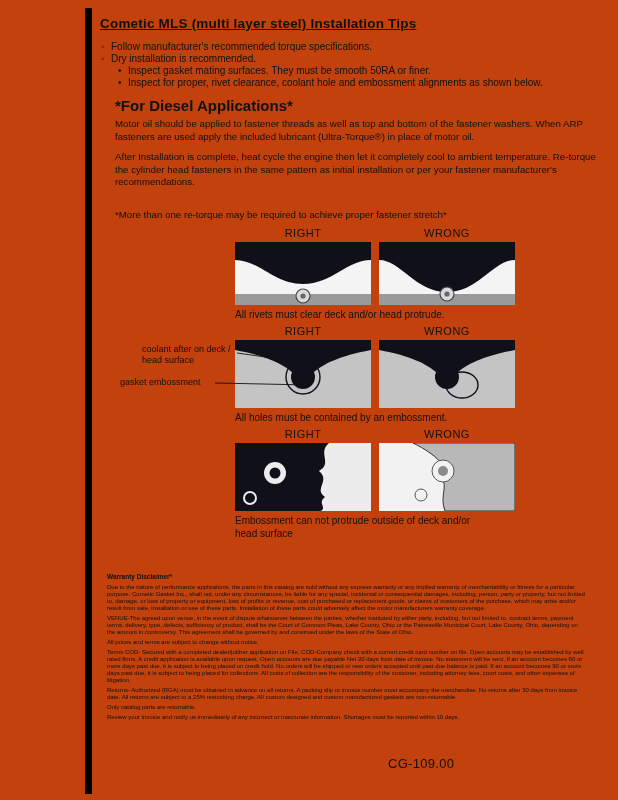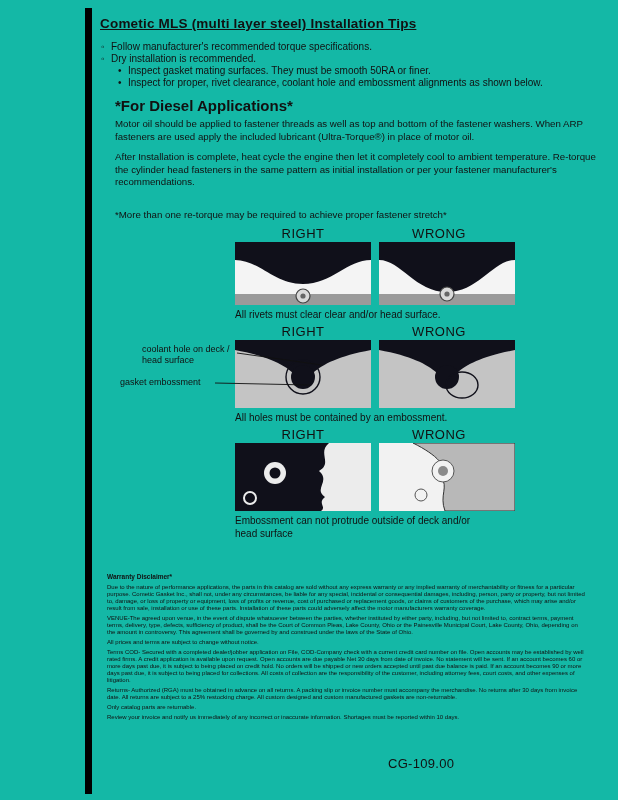--- a/index.html
+++ b/index.html
@@ -4,38 +4,38 @@
 <style>
   * { margin:0; padding:0; box-sizing:border-box; }
   html,body { width:618px; height:800px; }
   body {
     background:#ffffff;
     font-family:"Liberation Sans", sans-serif;
     color:#111;
     position:relative;
     overflow:hidden;
   }
-  .page { position:absolute; inset:0; background:#14b8a6; }
+  .page { position:absolute; inset:0; background:#c2410c; }
   .spine { position:absolute; left:85px; top:8px; width:7px; height:786px; background:#000; }
 
   .flow { position:absolute; left:100px; top:16px; width:500px; }
   .title { font-size:13.5px; font-weight:bold; text-decoration:underline; margin-bottom:10px; letter-spacing:0.2px; }
 
   .b1, .b2 { position:relative; padding-left:11px; font-size:10px; line-height:12px; white-space:nowrap; }
   .b1::before { content:"◦"; position:absolute; left:1px; top:0; }
   .b2 { margin-left:17px; }
   .b2::before { content:"•"; position:absolute; left:1px; top:0; }
 
   .diesel { padding-left:15px; margin-top:10px; }
   .diesel-heading { font-size:15px; font-weight:bold; line-height:13px; margin-bottom:6px; }
   .para { font-size:9.7px; line-height:12.5px; width:490px; margin-bottom:8px; }
   .note { font-size:9.7px; line-height:12px;margin-top:20px; }
 
   .diagram-block { position:absolute; left:235px; width:280px; }
-  .label-row { display:flex; gap:0; font-size:13px; line-height:13px; letter-spacing:0.5px; }
+  .label-row { display:flex; gap:8px; font-size:11px; line-height:13px; letter-spacing:0.5px; }
   .label-row span { width:136px; text-align:center; }
   .panels { display:flex; gap:8px; margin-top:2px; }
   .panels svg { display:block; }
   .caption { font-size:10px; line-height:12.5px; margin-top:4px; width:250px; }
 
   .callout { position:absolute; font-size:9px; line-height:11px; }
   #callout-coolant { left:142px; top:344px; width:95px; }
   #callout-emboss  { left:120px; top:377px; white-space:nowrap; }
   #callout-lines { position:absolute; left:215px; top:344px; width:110px; height:50px; overflow:visible; pointer-events:none; }
 
@@ -81,21 +81,21 @@
         <circle cx="68" cy="54" r="2.6" fill="#666"></circle>
       </svg>
       <svg width="136" height="63" viewBox="0 0 136 63">
         <rect x="0" y="0" width="136" height="63" fill="#f4f4f4"></rect>
         <path d="M0,0 H136 V18 C114,18 100,50 68,50 C36,50 22,18 0,18 Z" fill="#10101a"></path>
         <rect x="0" y="52" width="136" height="11" fill="#9a9a9a"></rect>
         <circle cx="68" cy="52" r="7" fill="#d9d9d9" stroke="#444" stroke-width="1.2"></circle>
         <circle cx="68" cy="52" r="2.6" fill="#666"></circle>
       </svg>
     </div>
-    <div class="caption">All rivets must clear clear and/or head surface.</div>
+    <div class="caption">All rivets must clear deck and/or head protrude.</div>
   </div>
 
   <div class="diagram-block" style="top:325px">
     <div class="label-row">
       <span>RIGHT</span>
       <span>WRONG</span>
     </div>
     <div class="panels">
       <svg width="136" height="68" viewBox="0 0 136 68">
         <rect x="0" y="0" width="136" height="68" fill="#c4c4c4"></rect>
@@ -106,21 +106,21 @@
       <svg width="136" height="68" viewBox="0 0 136 68">
         <rect x="0" y="0" width="136" height="68" fill="#c4c4c4"></rect>
         <path d="M0,0 H136 V10 C104,16 88,24 78,33 L58,33 C48,24 32,16 0,10 Z" fill="#10101a"></path>
         <circle cx="68" cy="37" r="12" fill="#10101a"></circle>
         <ellipse cx="83" cy="45" rx="16" ry="13" fill="none" stroke="#10101a" stroke-width="1.4"></ellipse>
       </svg>
     </div>
     <div class="caption">All holes must be contained by an embossment.</div>
   </div>
 
-  <div class="callout" id="callout-coolant">coolant hole on deck / head surface</div>
+  <div class="callout" id="callout-coolant">coolant after on deck / head surface</div>
   <div class="callout" id="callout-emboss">gasket embossment</div>
   <svg id="callout-lines" viewBox="0 0 110 50">
     <line x1="22" y1="9" x2="107" y2="21" stroke="#111" stroke-width="0.9"></line>
     <line x1="0" y1="39" x2="95" y2="41" stroke="#111" stroke-width="0.9"></line>
   </svg>
 
   <div class="diagram-block" style="top:428px">
     <div class="label-row">
       <span>RIGHT</span>
       <span>WRONG</span>

